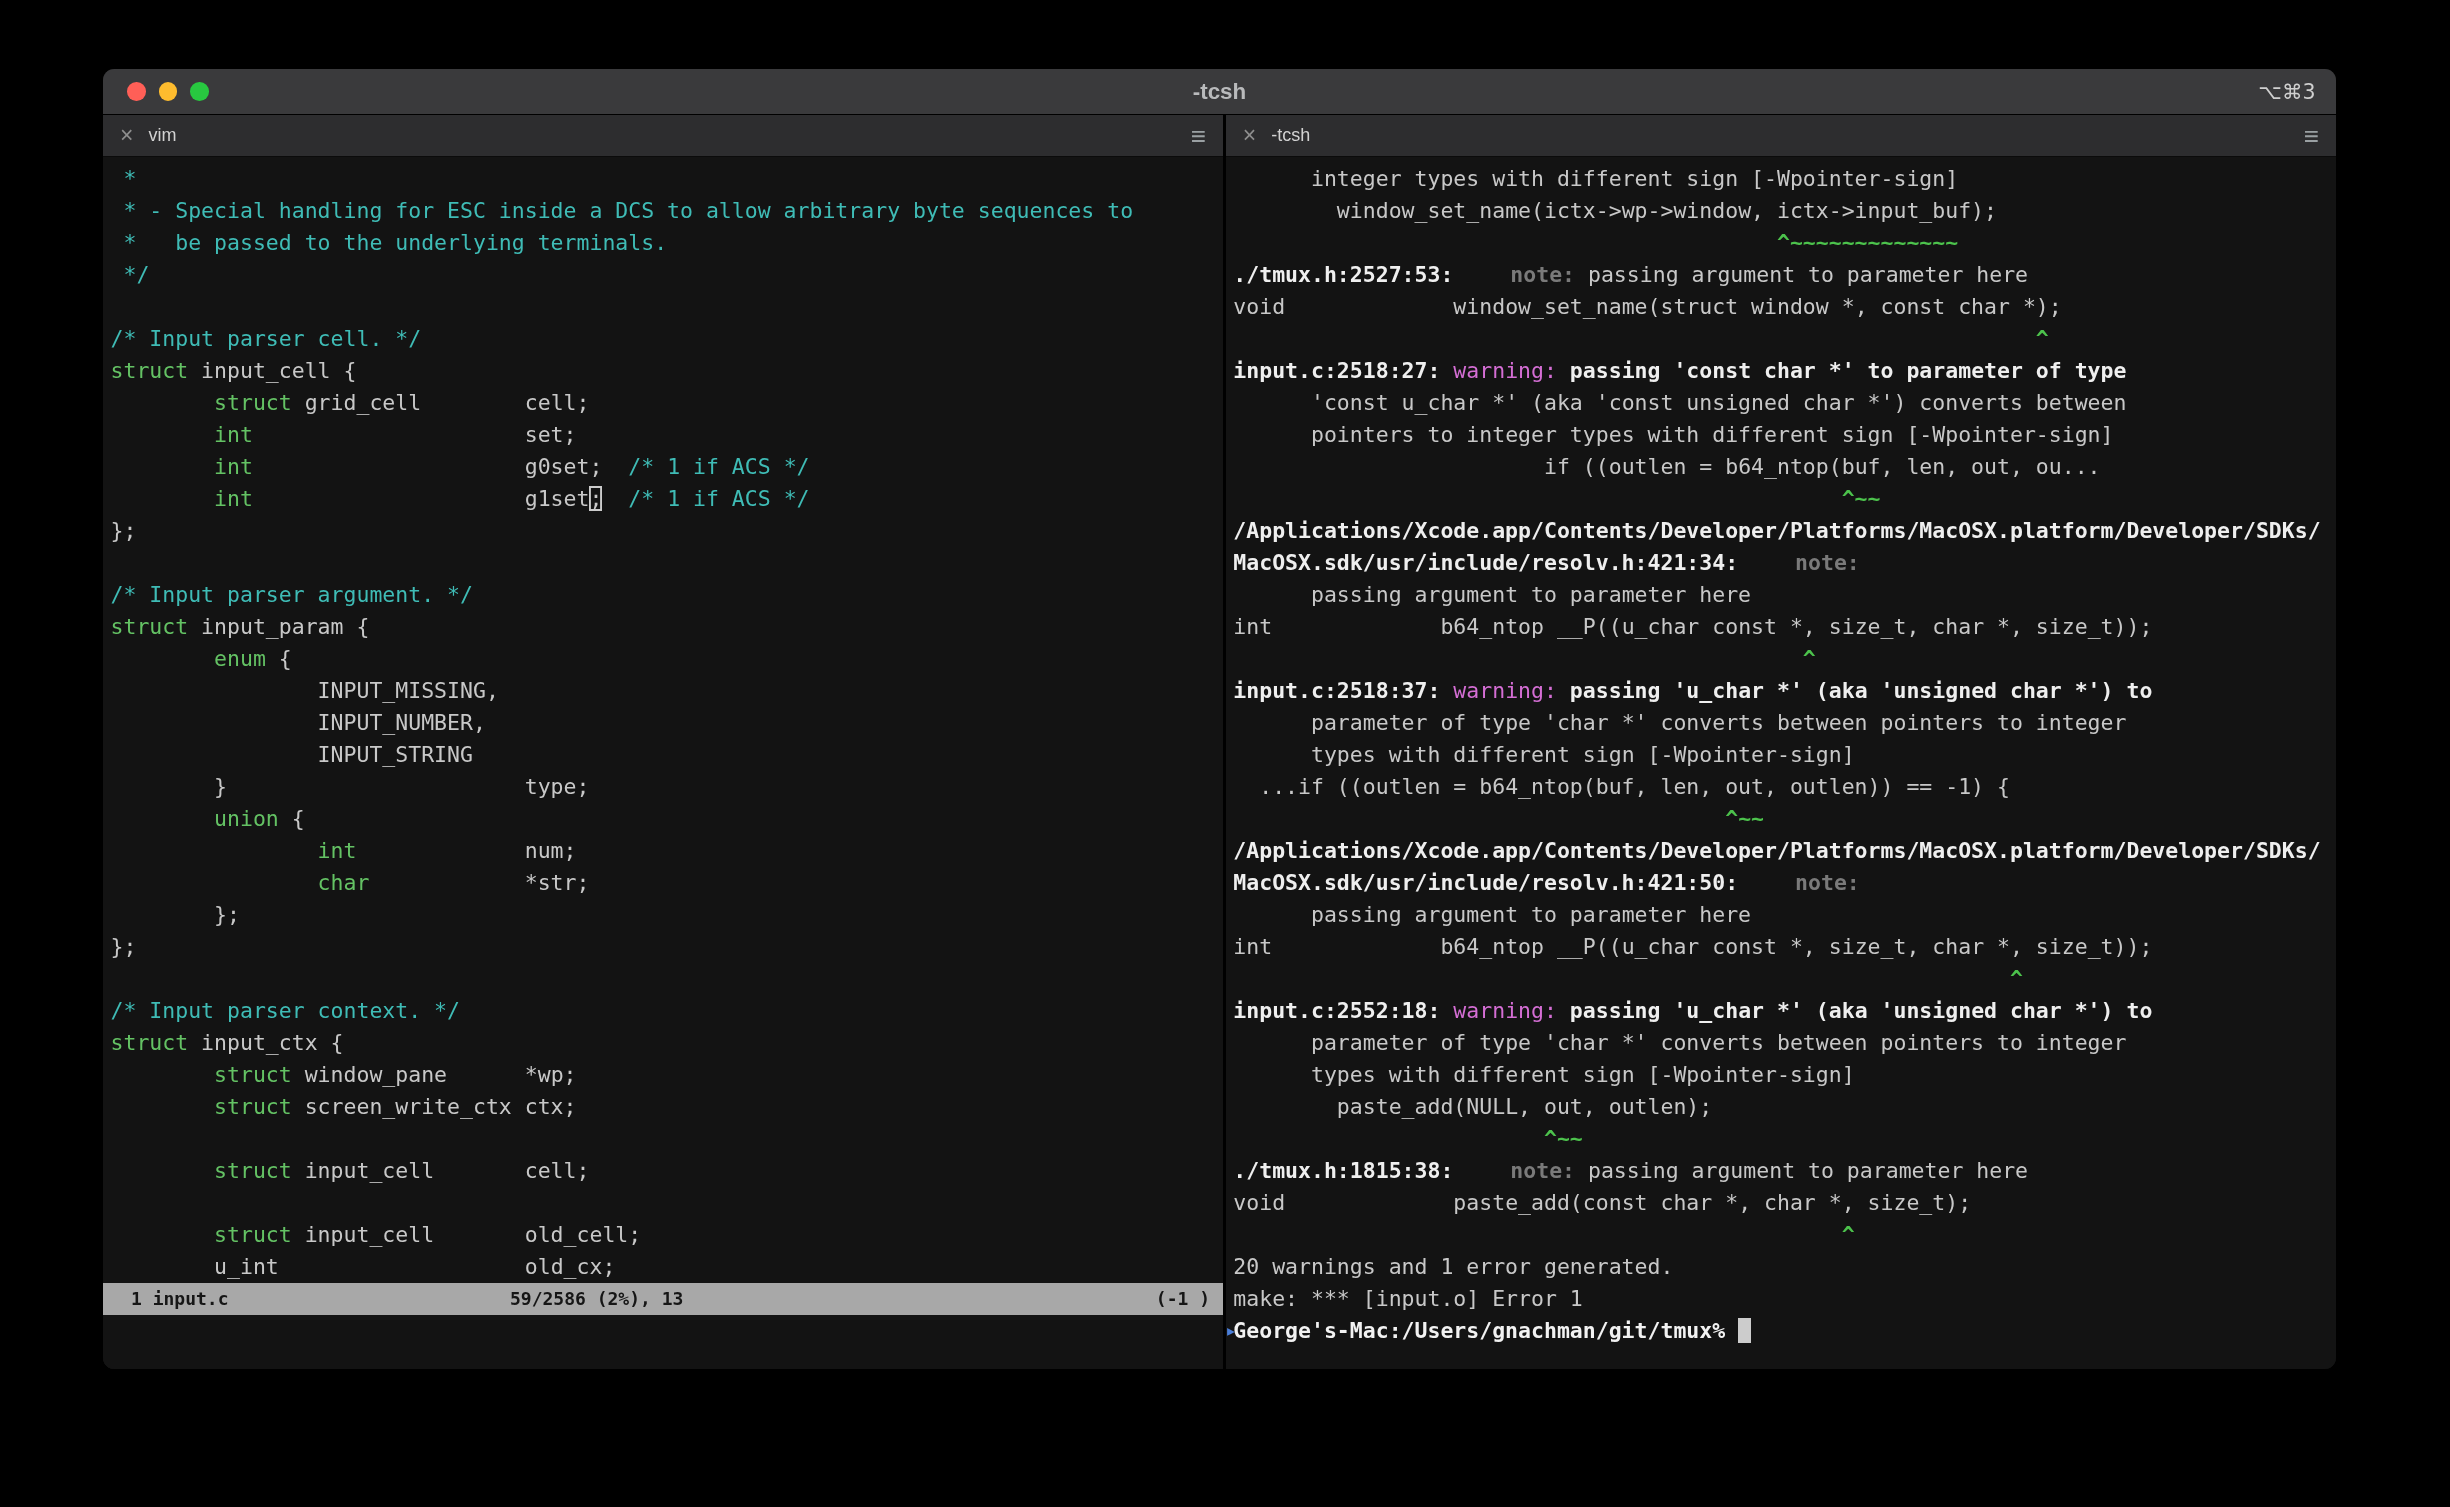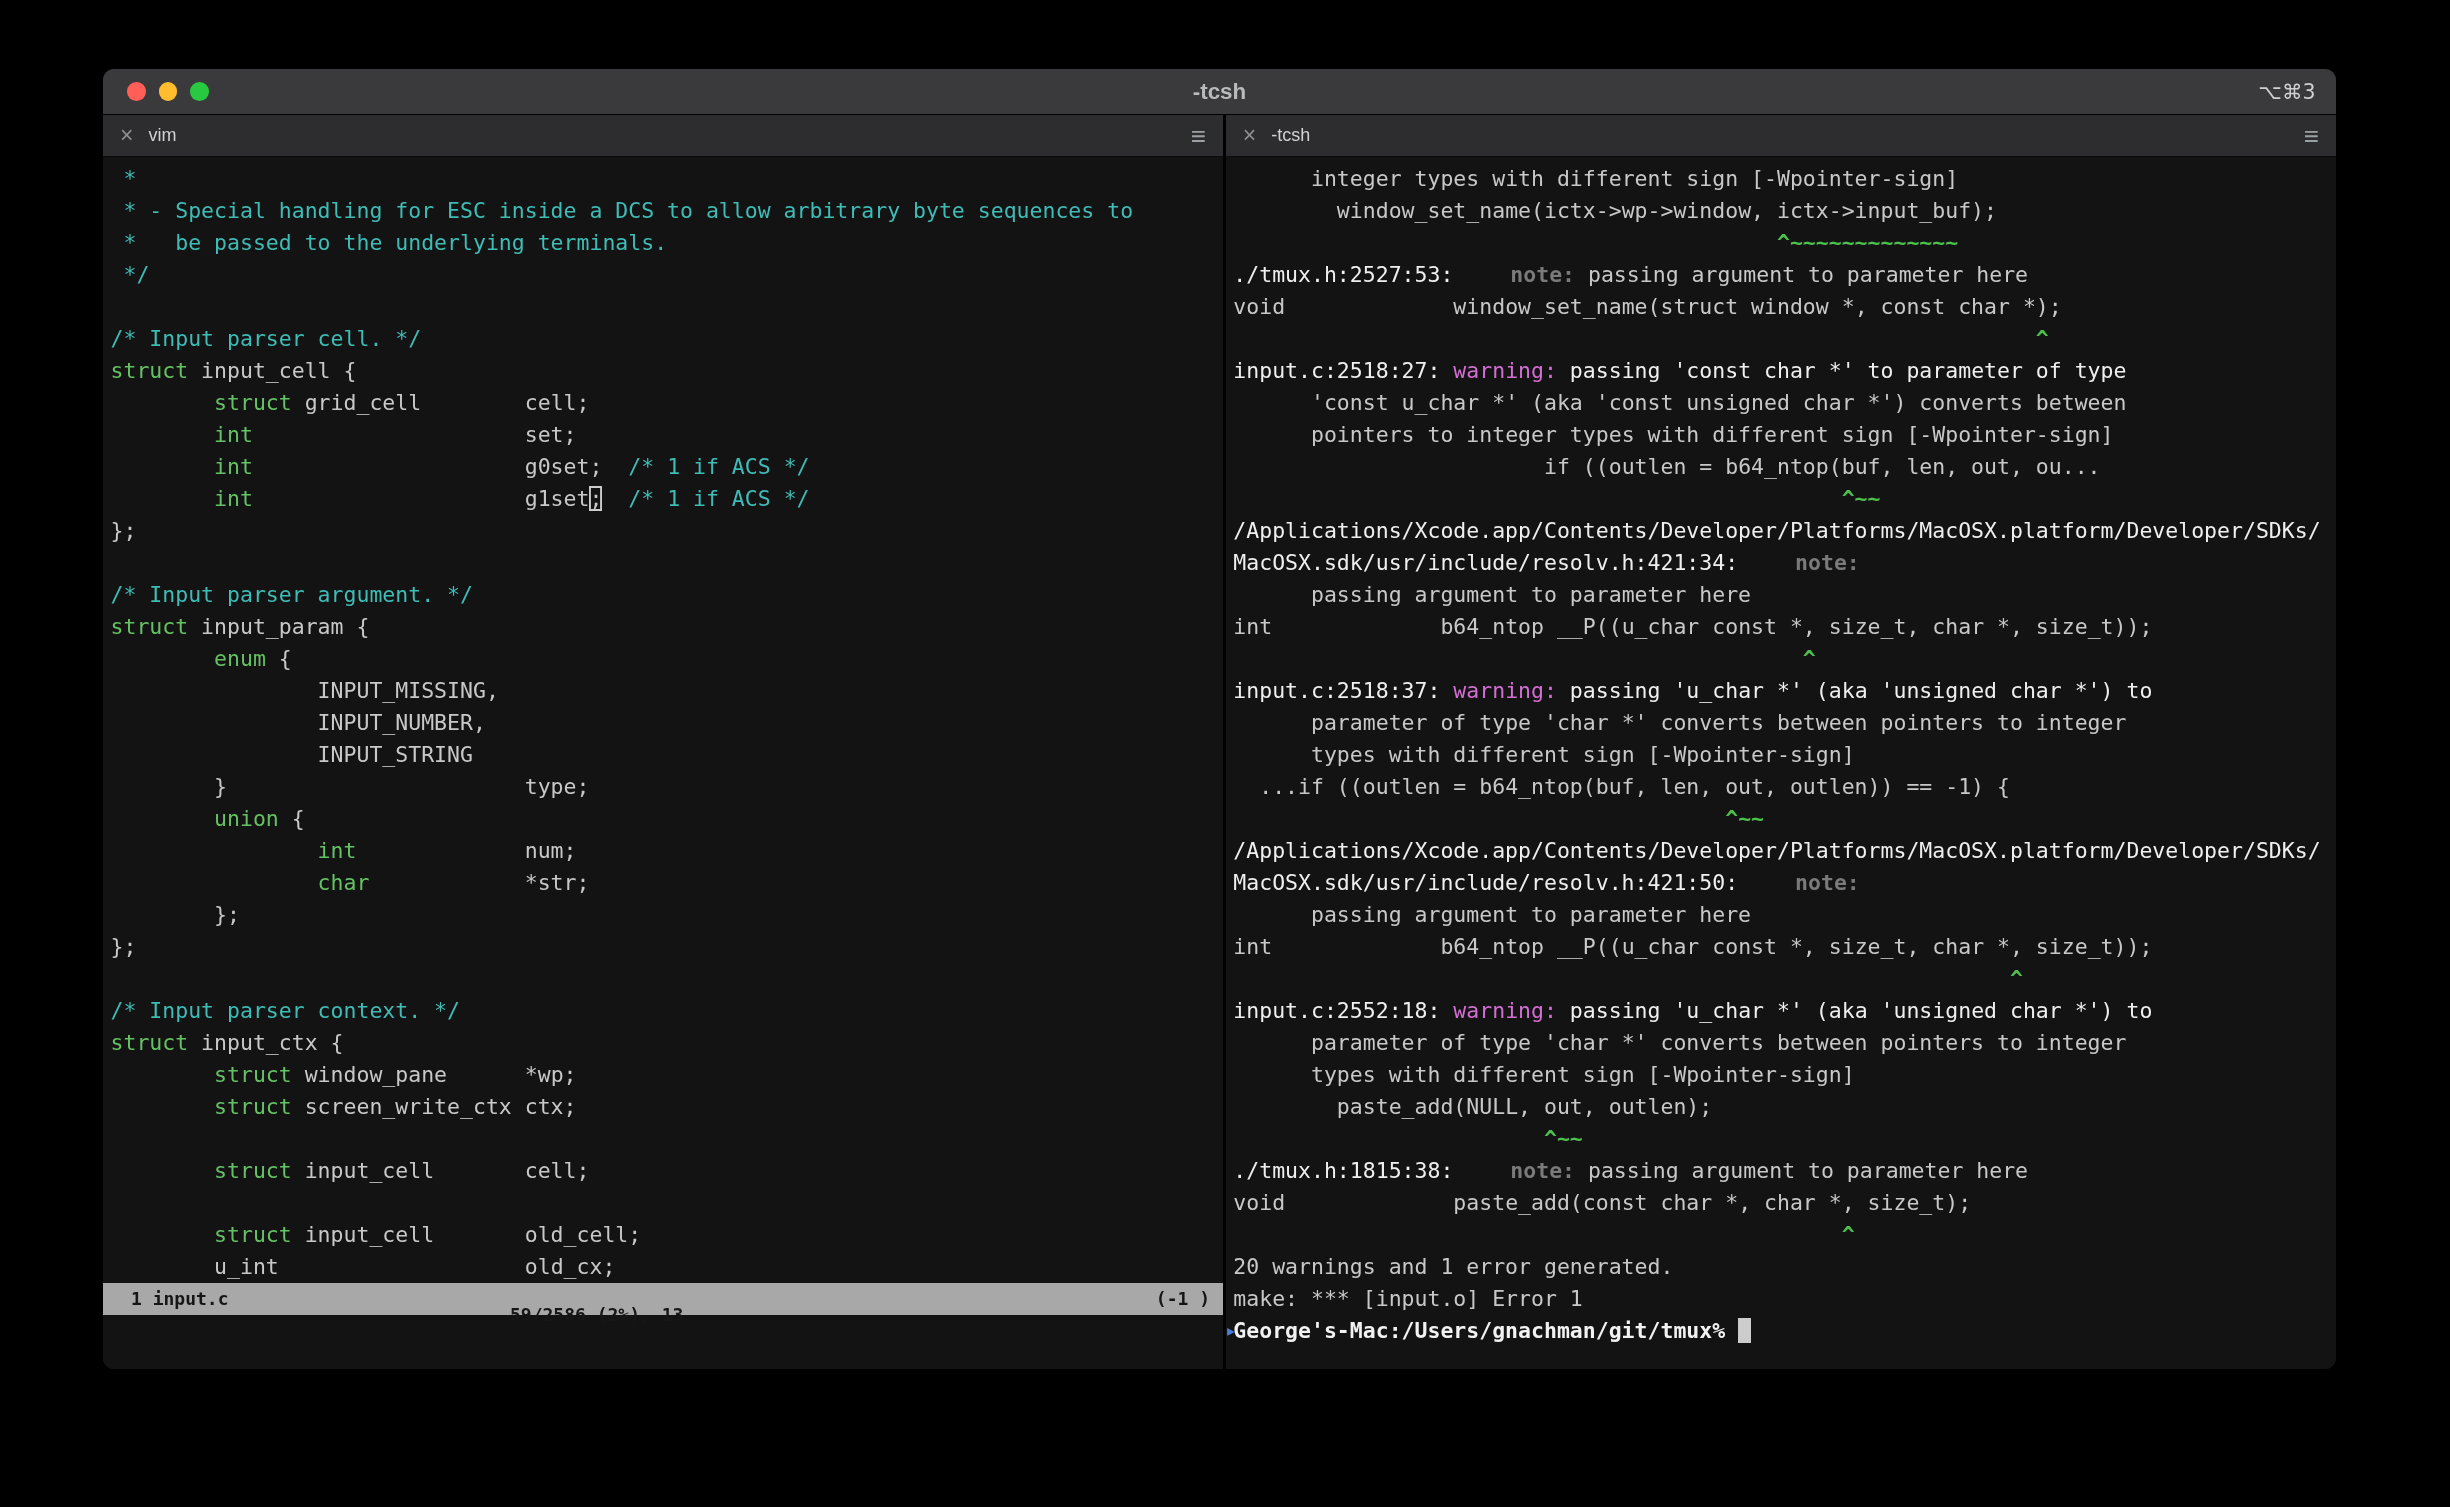--- a/index.html
+++ b/index.html
@@ -35,35 +35,35 @@
   .tab-title{color:var(--tabfg,#d2d2d2);font-size:18px;}
   .tab-menu{margin-left:auto;color:#9aa0a3;font-size:26px;line-height:1;}
 
   
   .term{padding:5.6px 0 0 7.5px;font-family:"DejaVu Sans Mono","Liberation Mono",monospace;
         font-size:21.5px;line-height:32px;color:var(--fg,#c8c8c8);overflow:hidden;flex:0 0 auto;}
   .tl{white-space:pre;height:32px;position:relative;}
   .seg-fg{color:var(--fg,#c8c8c8);}
   .seg-cm{color:var(--comment,#3fbcb6);}
   .seg-kw{color:var(--keyword,#64c264);}
-  .seg-wh{color:var(--boldwhite,#efefef);font-weight:normal;}
+  .seg-wh{color:var(--boldwhite,#efefef);font-weight:bold;}
   .seg-wr{color:var(--warn,#d46ed4);font-weight:normal;}
   .seg-nt{color:var(--note,#7a7a7a);font-weight:bold;margin-left:44px;}
   .seg-ca{color:var(--caret,#4cc24c);font-weight:bold;}
   .seg-pr{color:var(--promptfg,#f2f2f2);font-weight:bold;}
   .seg-bl{position:absolute;left:-8.4px;top:0.9px;color:var(--blue,#4a7ed9);font-size:19.6px;}
   .seg-cur{background:var(--cursor,#ccc);color:#000;}
   .seg-hc{box-shadow:inset 0 0 0 1.9px var(--cursor,#ccc);}
 
   
   .vim-status{height:32px;flex:0 0 auto;background:var(--statusbg,#a8a8a8);
               color:var(--statusfg,#161616);position:relative;padding:0 28px;
               font-family:"DejaVu Sans Mono","Liberation Mono",monospace;
               font-size:18px;line-height:32px;font-weight:bold;}
-  .vs-center{position:absolute;left:407px;top:16px;}
+  .vs-center{position:absolute;left:407px;top:0;}
   .vs-right{position:absolute;right:13px;top:0;}
   .pane-rest{flex:1;background:var(--termbg,#131313);}
 </style>
 </head>
 <body>
 
 <div class="window">
 
   <div class="titlebar">
     <div class="lights">

